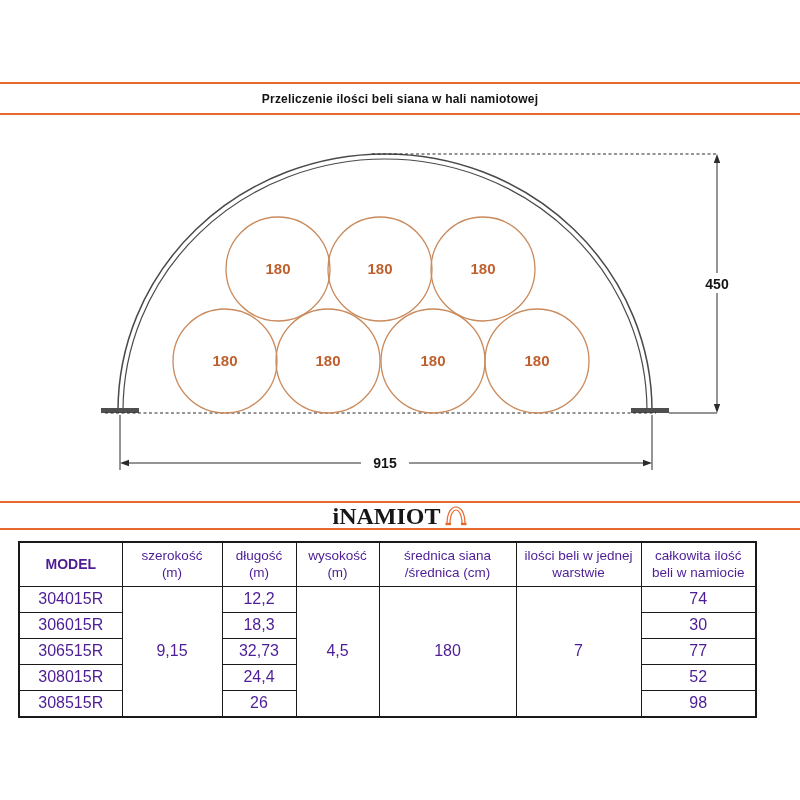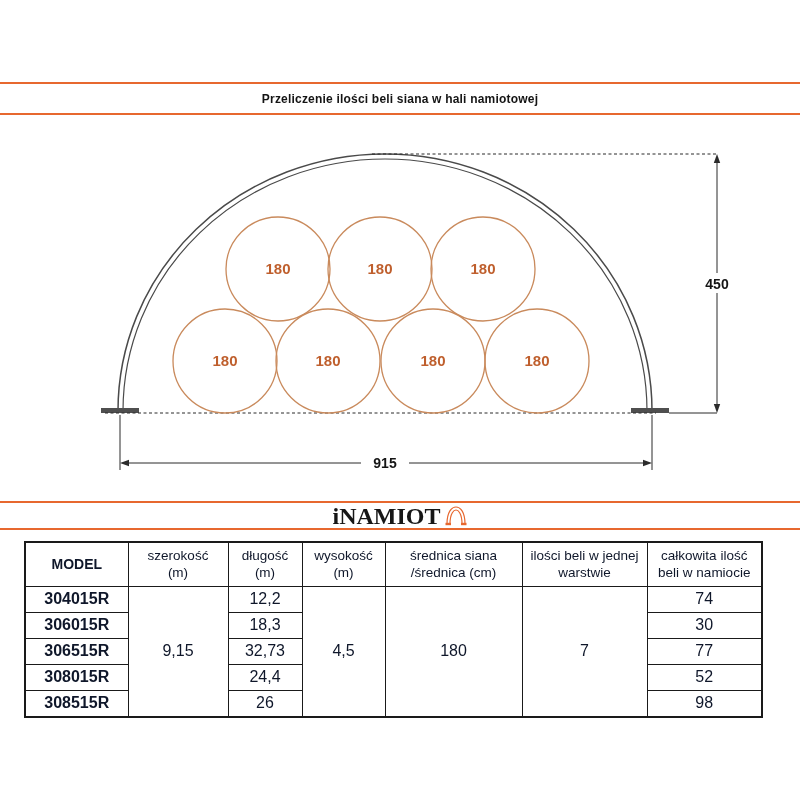--- a/index.html
+++ b/index.html
@@ -22,33 +22,33 @@
   .logo-wrap{
     position:absolute;top:503px;left:0;width:800px;height:25px;
     display:flex;align-items:center;justify-content:center;gap:3px;
   }
   .logo-text{
     font-family:"Liberation Serif",serif;font-weight:bold;font-size:24px;
     color:#161616;letter-spacing:0px;line-height:24px;
   }
   .diagram-svg{position:absolute;top:0;left:0;}
   .spec-table{
-    position:absolute;top:541px;left:24px;width:737px;
+    position:absolute;top:541px;left:18px;width:737px;
     border-collapse:collapse;table-layout:fixed;
-    font-family:"Liberation Sans",sans-serif;color:#0f172a;padding-left:8px;
+    font-family:"Liberation Sans",sans-serif;color:#4c1d95;padding-left:8px;
   }
   .spec-table td{
     border:1px solid #1a1a1a;text-align:center;vertical-align:middle;
     padding:0;overflow:hidden;
   }
   .spec-table{border:2px solid #1a1a1a;}
   .spec-table .hdr{height:44px;font-size:13.5px;line-height:17px;}
   .spec-table .hdr-model{font-weight:bold;font-size:14px;}
   .spec-table .datarow td{height:25px;font-size:16px;}
-  .spec-table .model-cell{font-weight:bold;font-size:15px;margin-top:10px;}
+  .spec-table .model-cell{font-weight:normal;font-size:15px;margin-top:10px;}
 </style>
 </head>
 <body>
 
 <div class="page">
 
   <div class="hr-orange hr-1"></div>
   <div class="title-wrap">
     <span class="title">Przeliczenie ilości beli siana w hali namiotowej</span>
   </div>

